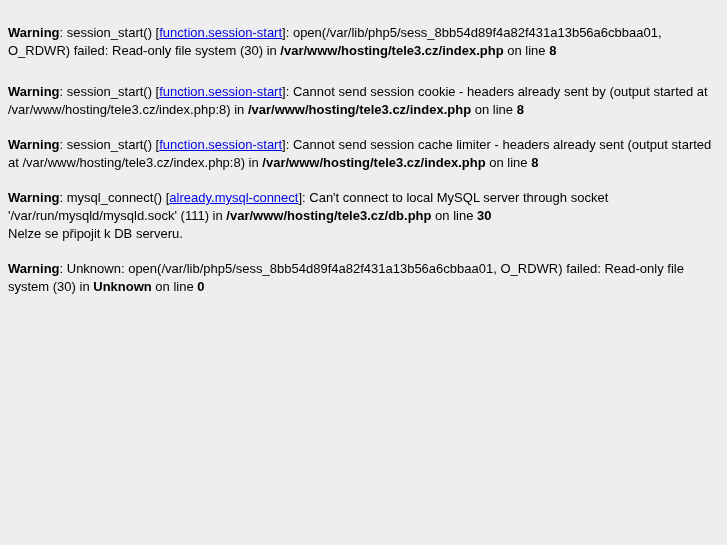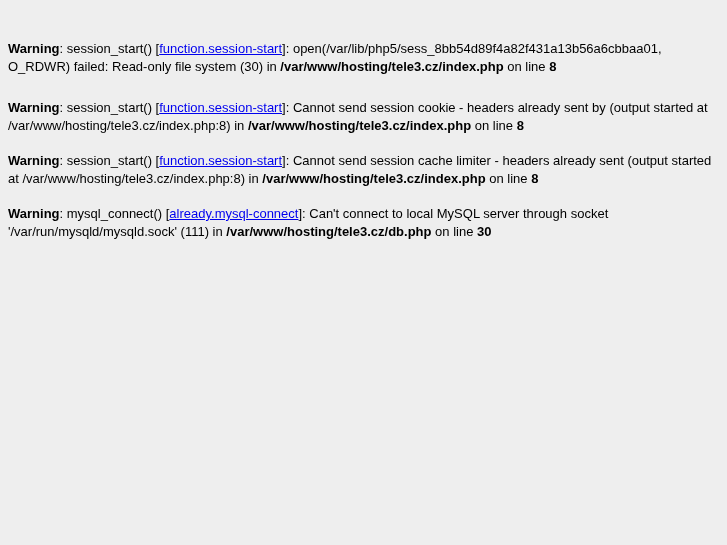--- a/index.html
+++ b/index.html
@@ -19,35 +19,36 @@
     padding: 8px;
     overflow: hidden;
     background: #eeeeee;
   }
   .warning-block {
     line-height: 18px;
     margin: 0 0 17px 0;
     word-wrap: break-word;
   }
   .warning-block:first-child {
-    margin-top: 32px;
+    margin-top: 16px;
     margin-bottom: 23px;
   }
   .warning-block b {
     font-weight: bold;
   }
   .warning-block a {
     color: #0000ee;
     text-decoration: underline;
     cursor: pointer;
   }
 </style>
 </head>
 <body>
 
 <div class="page">
   <div id="warnings">
       <div class="warning-block"><b>Warning</b><span>: session_start() [</span><a href="#">function.session-start</a><span>]: open(/var/lib/php5/sess_8bb54d89f4a82f431a13b56a6cbbaa01, O_RDWR) failed: Read-only file system (30) in </span><b>/var/www/hosting/tele3.cz/index.php</b><span> on line </span><b>8</b></div>
       <div class="warning-block"><b>Warning</b><span>: session_start() [</span><a href="#">function.session-start</a><span>]: Cannot send session cookie - headers already sent by (output started at /var/www/hosting/tele3.cz/index.php:8) in </span><b>/var/www/hosting/tele3.cz/index.php</b><span> on line </span><b>8</b></div>
       <div class="warning-block"><b>Warning</b><span>: session_start() [</span><a href="#">function.session-start</a><span>]: Cannot send session cache limiter - headers already sent (output started at /var/www/hosting/tele3.cz/index.php:8) in </span><b>/var/www/hosting/tele3.cz/index.php</b><span> on line </span><b>8</b></div>
-      <div class="warning-block"><b>Warning</b><span>: mysql_connect() [</span><a href="#">already.mysql-connect</a><span>]: Can't connect to local MySQL server through socket '/var/run/mysqld/mysqld.sock' (111) in </span><b>/var/www/hosting/tele3.cz/db.php</b><span> on line </span><b>30</b><br></div>
+      <div class="warning-block"><b>Warning</b><span>: mysql_connect() [</span><a href="#">already.mysql-connect</a><span>]: Can't connect to local MySQL server through socket '/var/run/mysqld/mysqld.sock' (111) in </span><b>/var/www/hosting/tele3.cz/db.php</b><span> on line </span><b>30</b><br><span>Nelze se připojit k DB serveru.</span></div>
+      <div class="warning-block"><b>Warning</b><span>: Unknown: open(/var/lib/php5/sess_8bb54d89f4a82f431a13b56a6cbbaa01, O_RDWR) failed: Read-only file system (30) in </span><b>Unknown</b><span> on line </span><b>0</b></div>
     </div>
 </div>
 
 </body></html>

